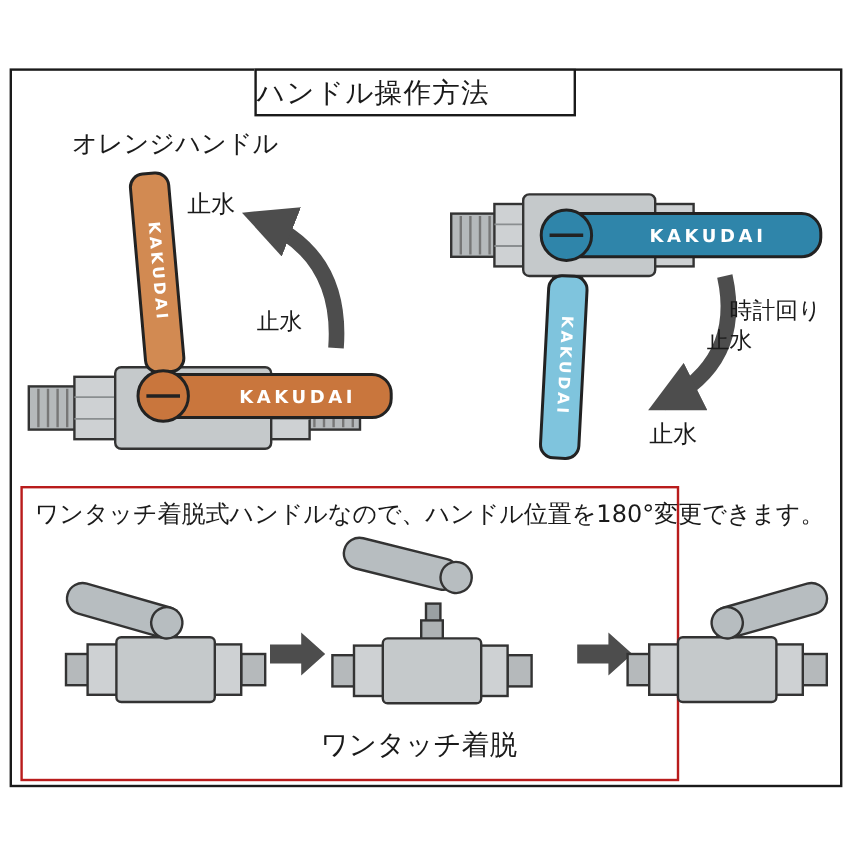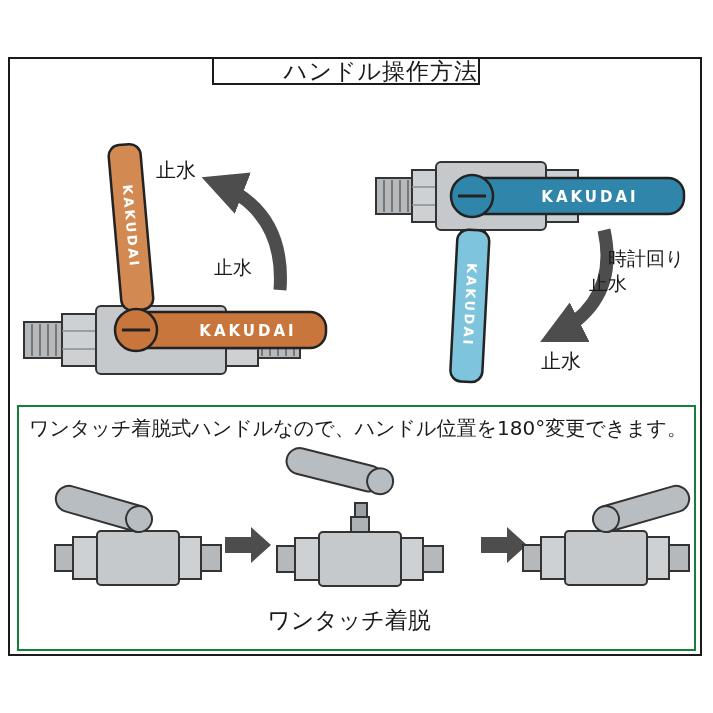--- a/index.html
+++ b/index.html
@@ -4,48 +4,49 @@
 <style>
   * { margin:0; padding:0; box-sizing:border-box; }
   html,body { background:#ffffff; }
   .canvas {
     position:relative; width:713px; height:713px; background:#ffffff;
     font-family:"DejaVu Sans", sans-serif; color:#1a1a1a; overflow:hidden;
   }
   .abs { position:absolute; }
   .frame { position:absolute; border:2px solid #1a1a1a; background:transparent; }
   .title-box {
-    position:absolute; left:212px; top:57px; width:268px; height:28px;
+    position:absolute; left:212px; top:57px; width:268px; height:40px;
     background:#ffffff; border:2px solid #1a1a1a; z-index:3;
-    display:flex; align-items:center; justify-content:flex-end;
+    display:flex; align-items:center; justify-content:flex-start;
     font-size:23px; font-weight:500; letter-spacing:1px;
   }
   .jp { position:absolute; white-space:nowrap; color:#1a1a1a; }
   .section-label { font-size:21px; }
   .small-label { font-size:19px; }
   .stop-label { font-size:20px; }
   .bottom-box {
-    position:absolute; left:17px; top:405px; width:679px; height:246px;
-    border:2px solid #15803d; background:#ffffff; z-index:2;
+    position:absolute; left:17px; top:405px; width:549px; height:246px;
+    border:2px solid #b91c1c; background:#ffffff; z-index:2;
   }
   .bottom-desc { position:absolute; left:10px; top:8px; font-size:20px; white-space:nowrap; }
   .bottom-caption { position:absolute; left:230px; top:198px; width:200px; text-align:center; font-size:23px; }
   svg { display:block; }
 </style>
 </head>
 <body>
 
 <div class="canvas">
 
   <div class="frame" style="left:8px; top:57px; width:694px; height:599px;"></div>
 
   <div class="title-box">
     <span>ハンドル操作方法</span>
   </div>
 
+  <div class="jp section-label" style="left:60px; top:106px;">オレンジハンドル</div>
 
   <svg class="abs" style="left:18px; top:128px;" width="340" height="280" viewBox="0 0 340 280">
     <defs>
       <marker id="ah1" viewBox="0 0 10 10" refX="7" refY="5" markerWidth="3.4" markerHeight="3.4" orient="auto">
         <path d="M0,0 L10,5 L0,10 z" fill="#4d4d4d"></path>
       </marker>
     </defs>
 
     <g stroke="#333" stroke-width="2">
       <rect x="106" y="156" width="24" height="28" fill="#aeb2b4"></rect>

